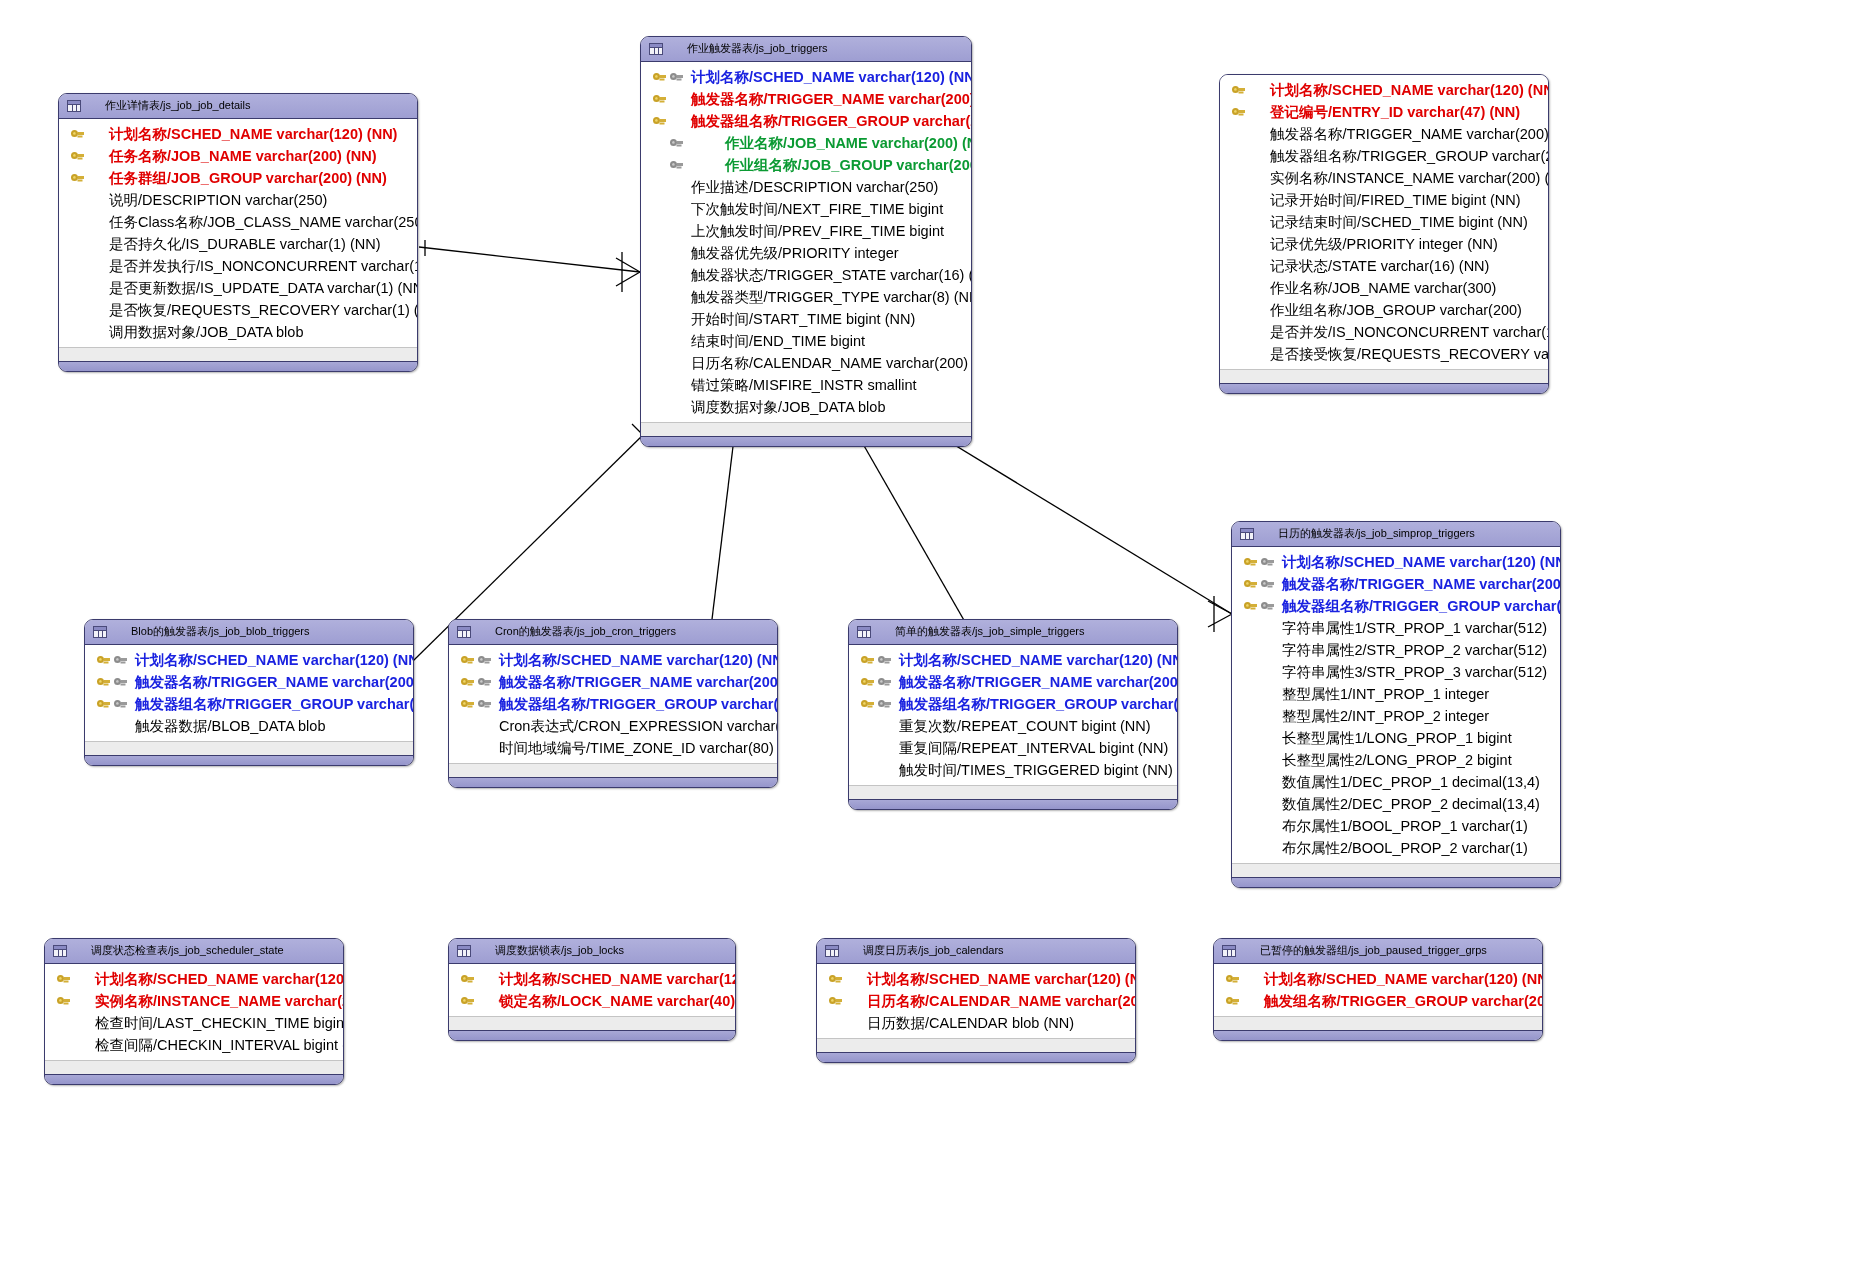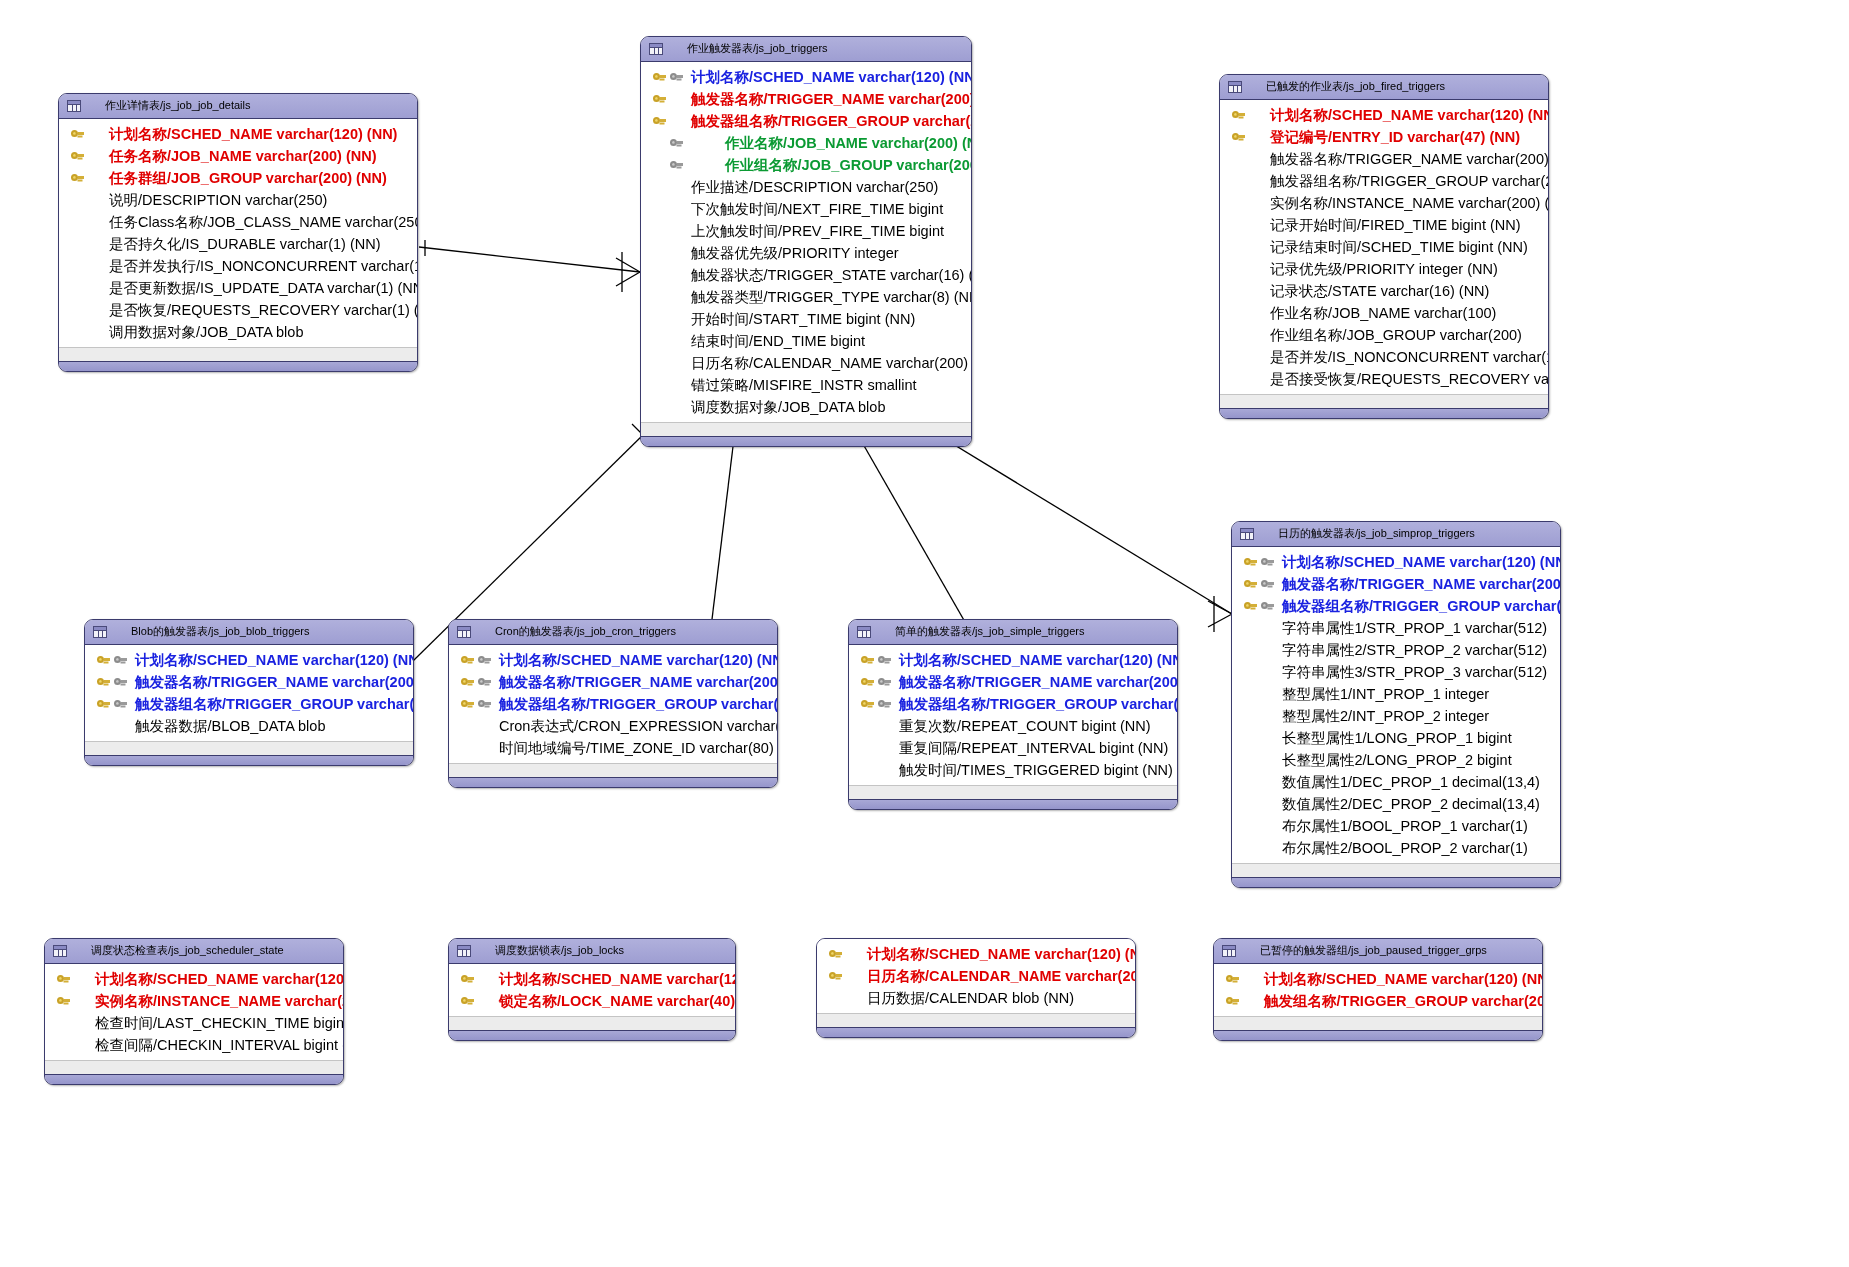--- a/index.html
+++ b/index.html
@@ -307,24 +307,20 @@
         <div class="attr plain">
           <span class="keyslot"></span>
           <span class="keyslot"></span>
           <span class="label">调度数据对象/JOB_DATA blob</span>
         </div>
       </div>
       <div class="ent-footer"></div>
       <div class="ent-grip"></div>
     </div>
     <div class="entity" style="left: 1219px; top: 74px; width: 330px;">
-      <div class="ent-header">
-        <span class="tbl-icon"></span>
-        <span>已触发的作业表/js_job_fired_triggers</span>
-      </div>
       <div class="ent-body">
         <div class="attr pk">
           <span class="keyslot"><i class="key"></i></span>
           <span class="keyslot"></span>
           <span class="label">计划名称/SCHED_NAME varchar(120) (NN)</span>
         </div>
         <div class="attr pk">
           <span class="keyslot"><i class="key"></i></span>
           <span class="keyslot"></span>
           <span class="label">登记编号/ENTRY_ID varchar(47) (NN)</span>
@@ -360,21 +356,21 @@
           <span class="label">记录优先级/PRIORITY integer (NN)</span>
         </div>
         <div class="attr plain">
           <span class="keyslot"></span>
           <span class="keyslot"></span>
           <span class="label">记录状态/STATE varchar(16) (NN)</span>
         </div>
         <div class="attr plain">
           <span class="keyslot"></span>
           <span class="keyslot"></span>
-          <span class="label">作业名称/JOB_NAME varchar(100)</span>
+          <span class="label">作业名称/JOB_NAME varchar(300)</span>
         </div>
         <div class="attr plain">
           <span class="keyslot"></span>
           <span class="keyslot"></span>
           <span class="label">作业组名称/JOB_GROUP varchar(200)</span>
         </div>
         <div class="attr plain">
           <span class="keyslot"></span>
           <span class="keyslot"></span>
           <span class="label">是否并发/IS_NONCONCURRENT varchar(1)</span>
@@ -617,20 +613,24 @@
         <div class="attr pk">
           <span class="keyslot"><i class="key"></i></span>
           <span class="keyslot"></span>
           <span class="label">锁定名称/LOCK_NAME varchar(40) (NN)</span>
         </div>
       </div>
       <div class="ent-footer"></div>
       <div class="ent-grip"></div>
     </div>
     <div class="entity" style="left: 816px; top: 938px; width: 320px;">
+      <div class="ent-header">
+        <span class="tbl-icon"></span>
+        <span>调度日历表/js_job_calendars</span>
+      </div>
       <div class="ent-body">
         <div class="attr pk">
           <span class="keyslot"><i class="key"></i></span>
           <span class="keyslot"></span>
           <span class="label">计划名称/SCHED_NAME varchar(120) (NN)</span>
         </div>
         <div class="attr pk">
           <span class="keyslot"><i class="key"></i></span>
           <span class="keyslot"></span>
           <span class="label">日历名称/CALENDAR_NAME varchar(200) (NN)</span>

